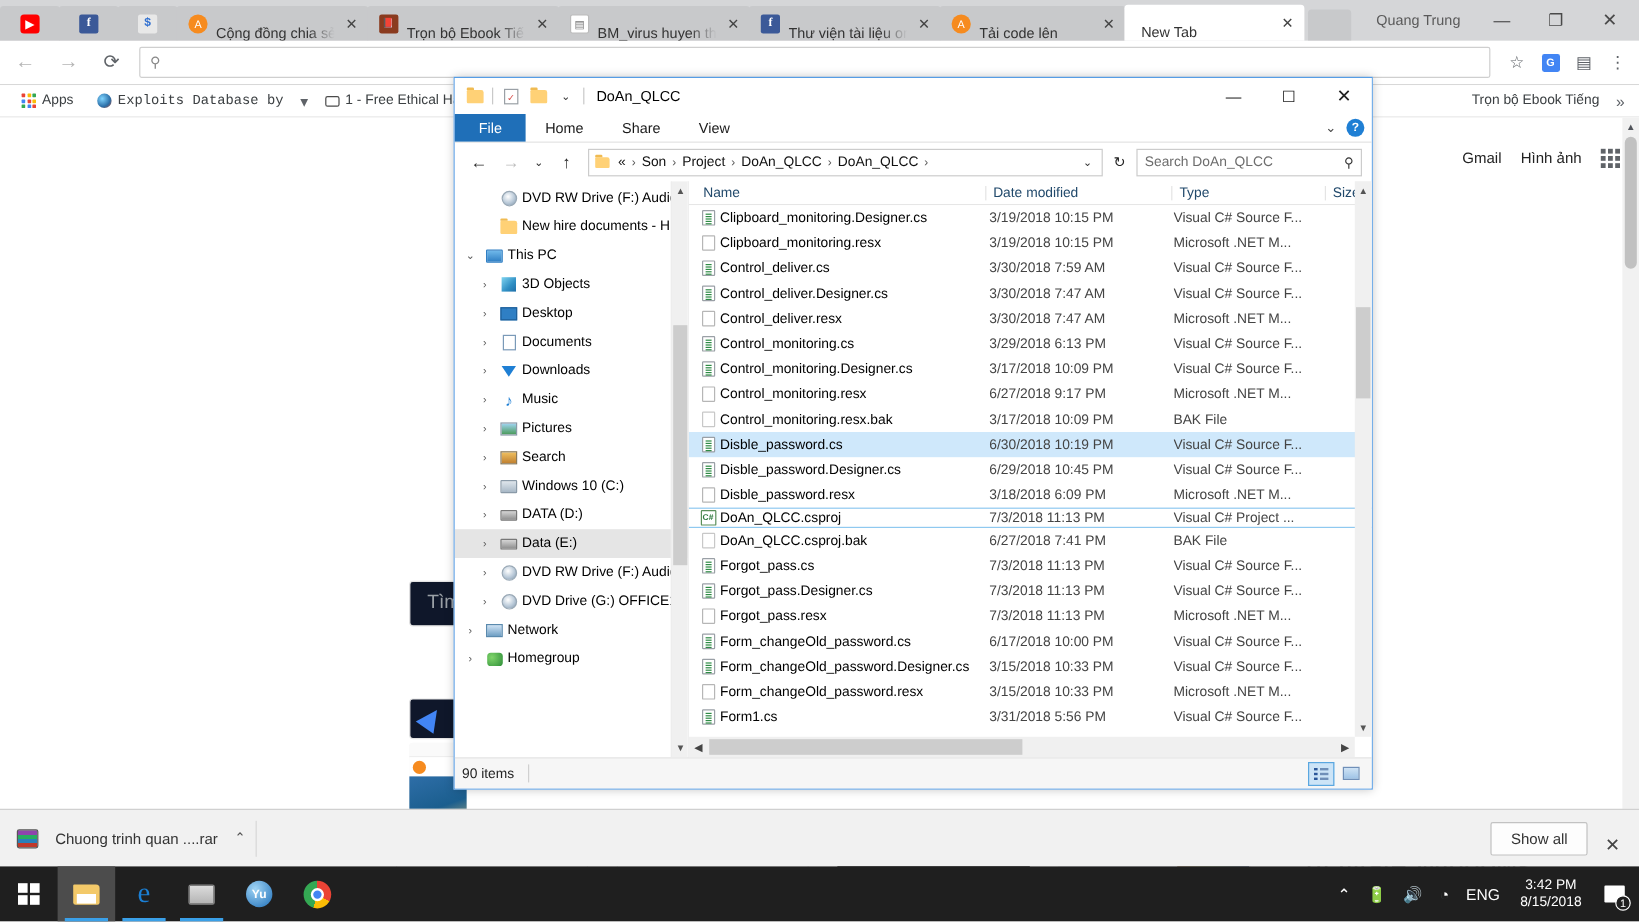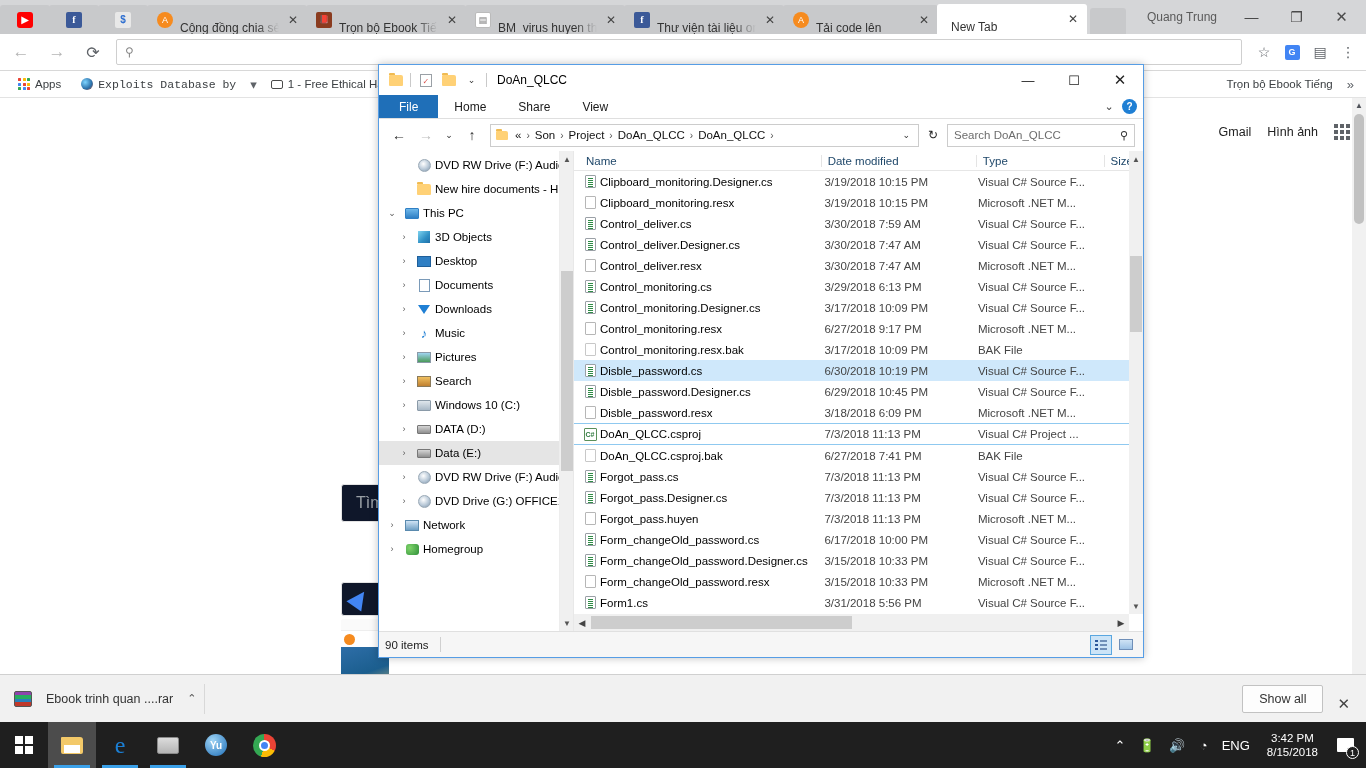--- a/index.html
+++ b/index.html
@@ -337,21 +337,21 @@
   .ch.name { width: 245px; }
   .ch.date { width: 158px; }
   .ch.type { width: 130px; }
   .ch.size  { width: 40px; }
   .rows { flex: 1; overflow: hidden; background: #fff; }
   .frow {
     height: 21px; display: flex; align-items: center;
     font-size: 11.5px; color: #000; padding-left: 6px;
   }
   .frow.sel { background: #cfe8fb; }
-  .frow.focus { border-top: 1px solid #8fc9f0; border-bottom: 1px solid #8fc9f0; height: 22px; }
+  .frow.focus { border-top: 1px solid #8fc9f0; border-bottom: 1px solid #8fc9f0; height: 17px; }
   .frow .fico { width: 20px; flex: none; display: flex; align-items: center; justify-content: center; }
   .frow .fname { width: 231px; white-space: nowrap; overflow: hidden; }
   .frow .fdate { width: 158px; color: #444; }
   .frow .ftype { width: 130px; color: #444; white-space: nowrap; overflow: hidden; }
   .frow .fsize { width: 40px; }
 
   .files-vscroll {
     position: absolute; right: 0; top: 0; width: 14px; bottom: 17px; background: #f0f0f0;
   }
   .files-vscroll .a {
@@ -584,21 +584,21 @@
       <span class="thumb"></span>
       <span class="down">▼</span>
     </div>
   </div>
 
   <div id="download-shelf">
     <div class="dl-item">
       <span class="dl-icon">
         <span style="display:block;width:18px;height:16px;margin-top:3px;background:linear-gradient(#8e44ad 0 25%,#27ae60 25% 50%,#2980b9 50% 75%,#c0392b 75% 100%);border:1px solid #555;border-radius:2px;"></span>
       </span>
-      <span>Ebook trinh quan ....rar</span>
+      <span>Chuong trinh quan ....rar</span>
       <span class="dl-caret">⌃</span>
     </div>
     <div class="shelf-right">
       <span class="show-all">Show all</span>
       <span class="shelf-close">✕</span>
     </div>
   </div>
 </div>
 
 <div id="explorer">
@@ -951,21 +951,21 @@
             </span>
             <span class="fname">Forgot_pass.Designer.cs</span>
             <span class="fdate">7/3/2018 11:13 PM</span>
             <span class="ftype">Visual C# Source F...</span>
             <span class="fsize"></span>
           </div>
           <div class="frow">
             <span class="fico">
               <span class="doc-ico plain"></span>
             </span>
-            <span class="fname">Forgot_pass.huyen</span>
+            <span class="fname">Forgot_pass.resx</span>
             <span class="fdate">7/3/2018 11:13 PM</span>
             <span class="ftype">Microsoft .NET M...</span>
             <span class="fsize"></span>
           </div>
           <div class="frow">
             <span class="fico">
               <span class="doc-ico cs"></span>
             </span>
             <span class="fname">Form_changeOld_password.cs</span>
             <span class="fdate">6/17/2018 10:00 PM</span>

